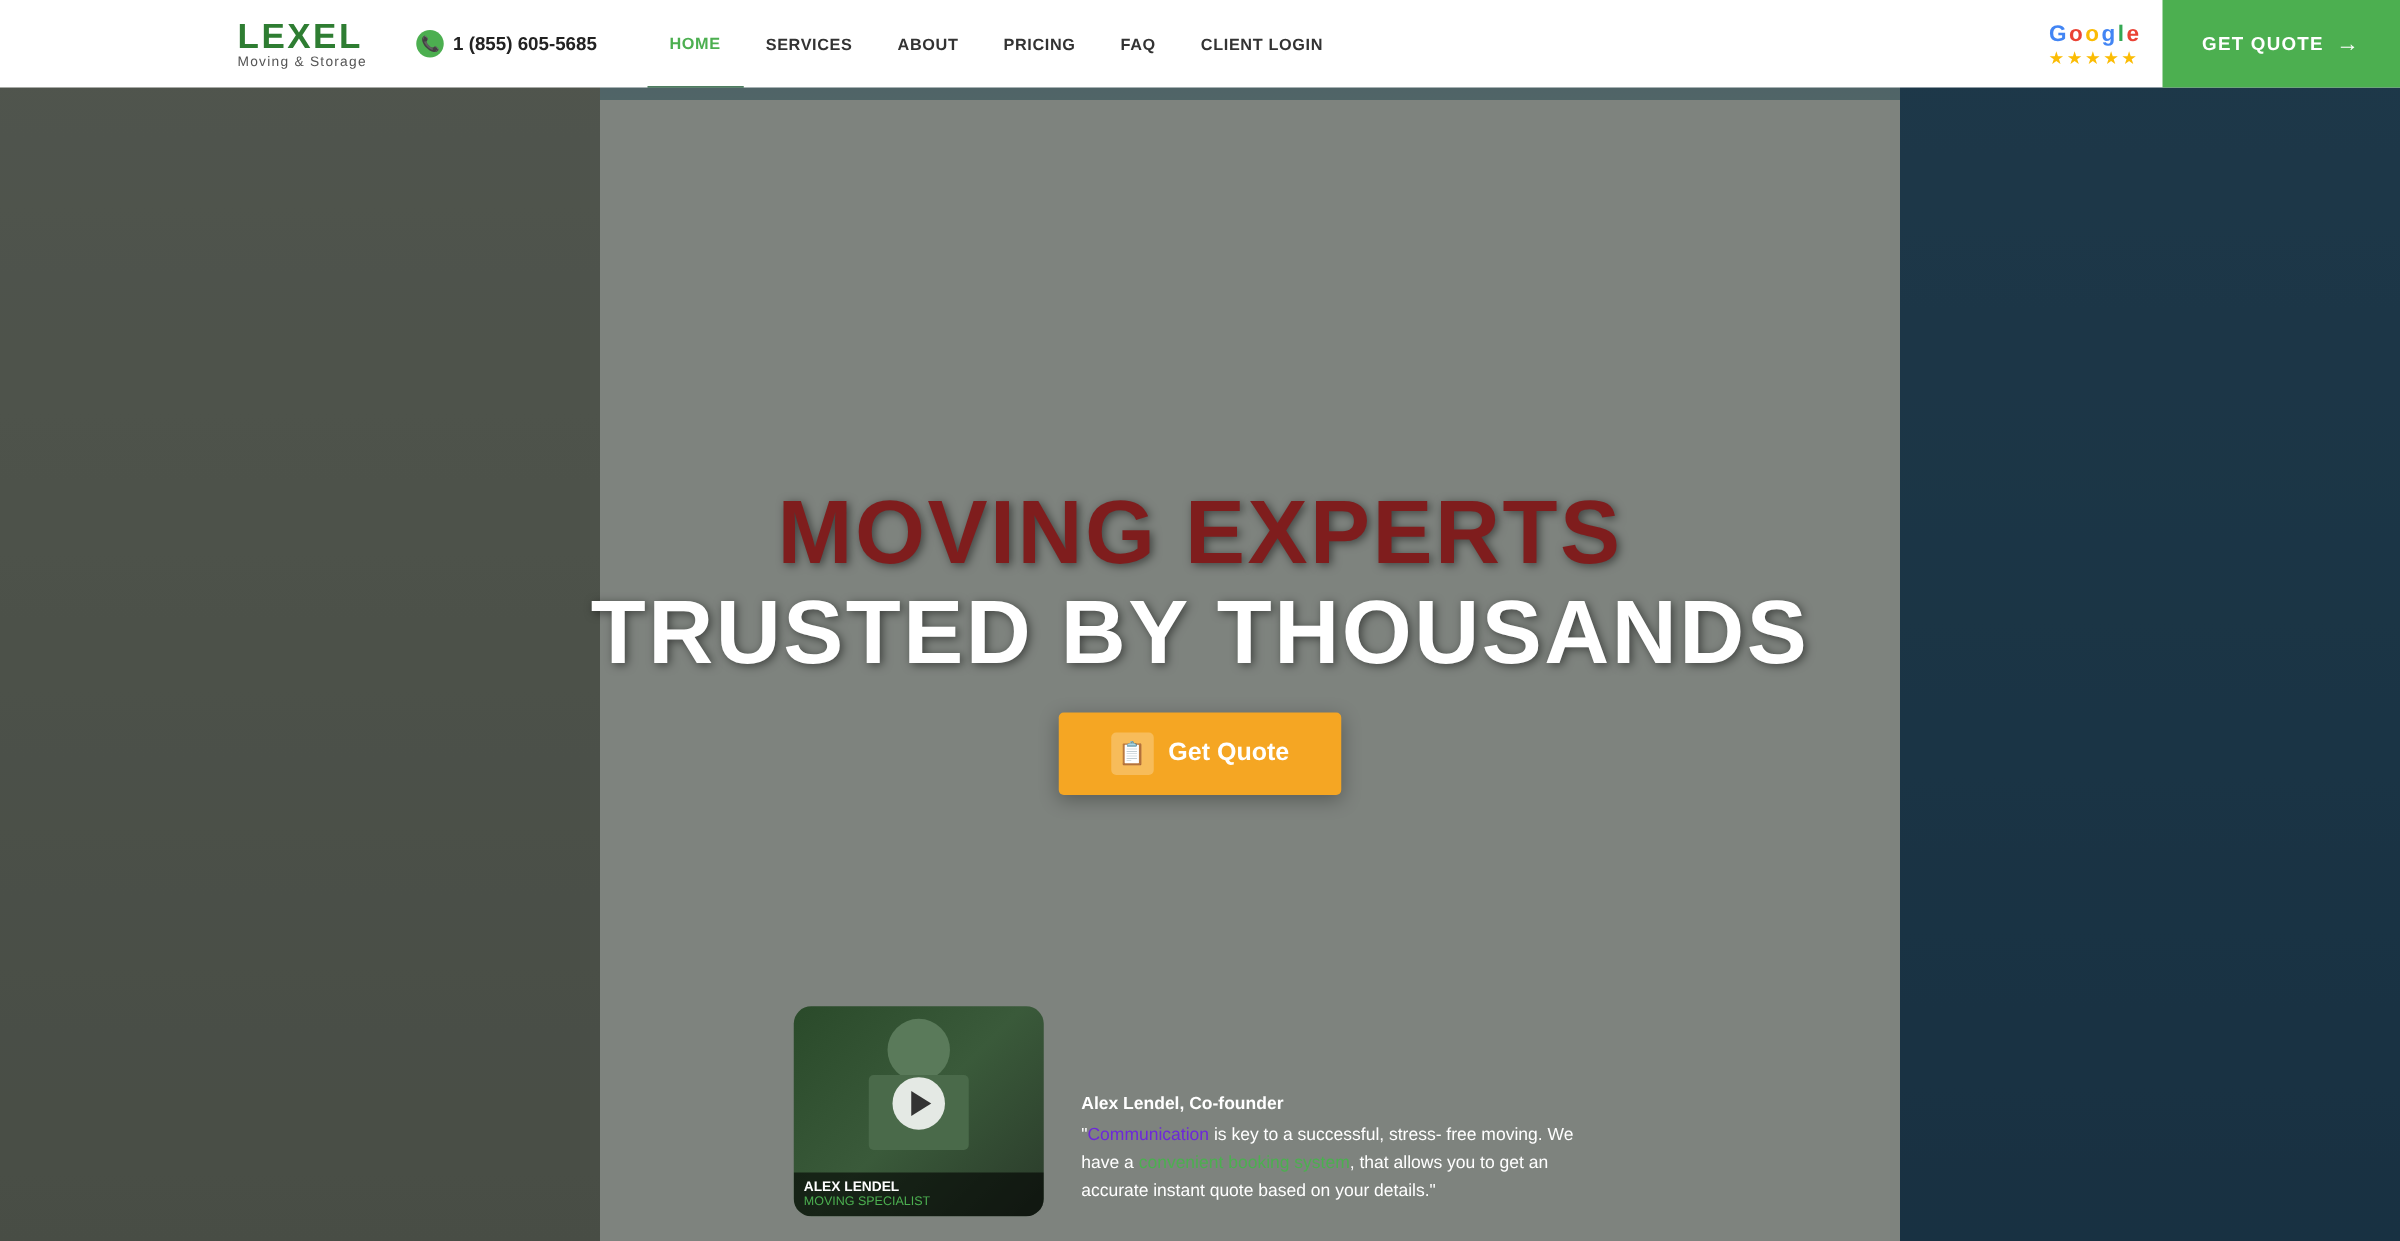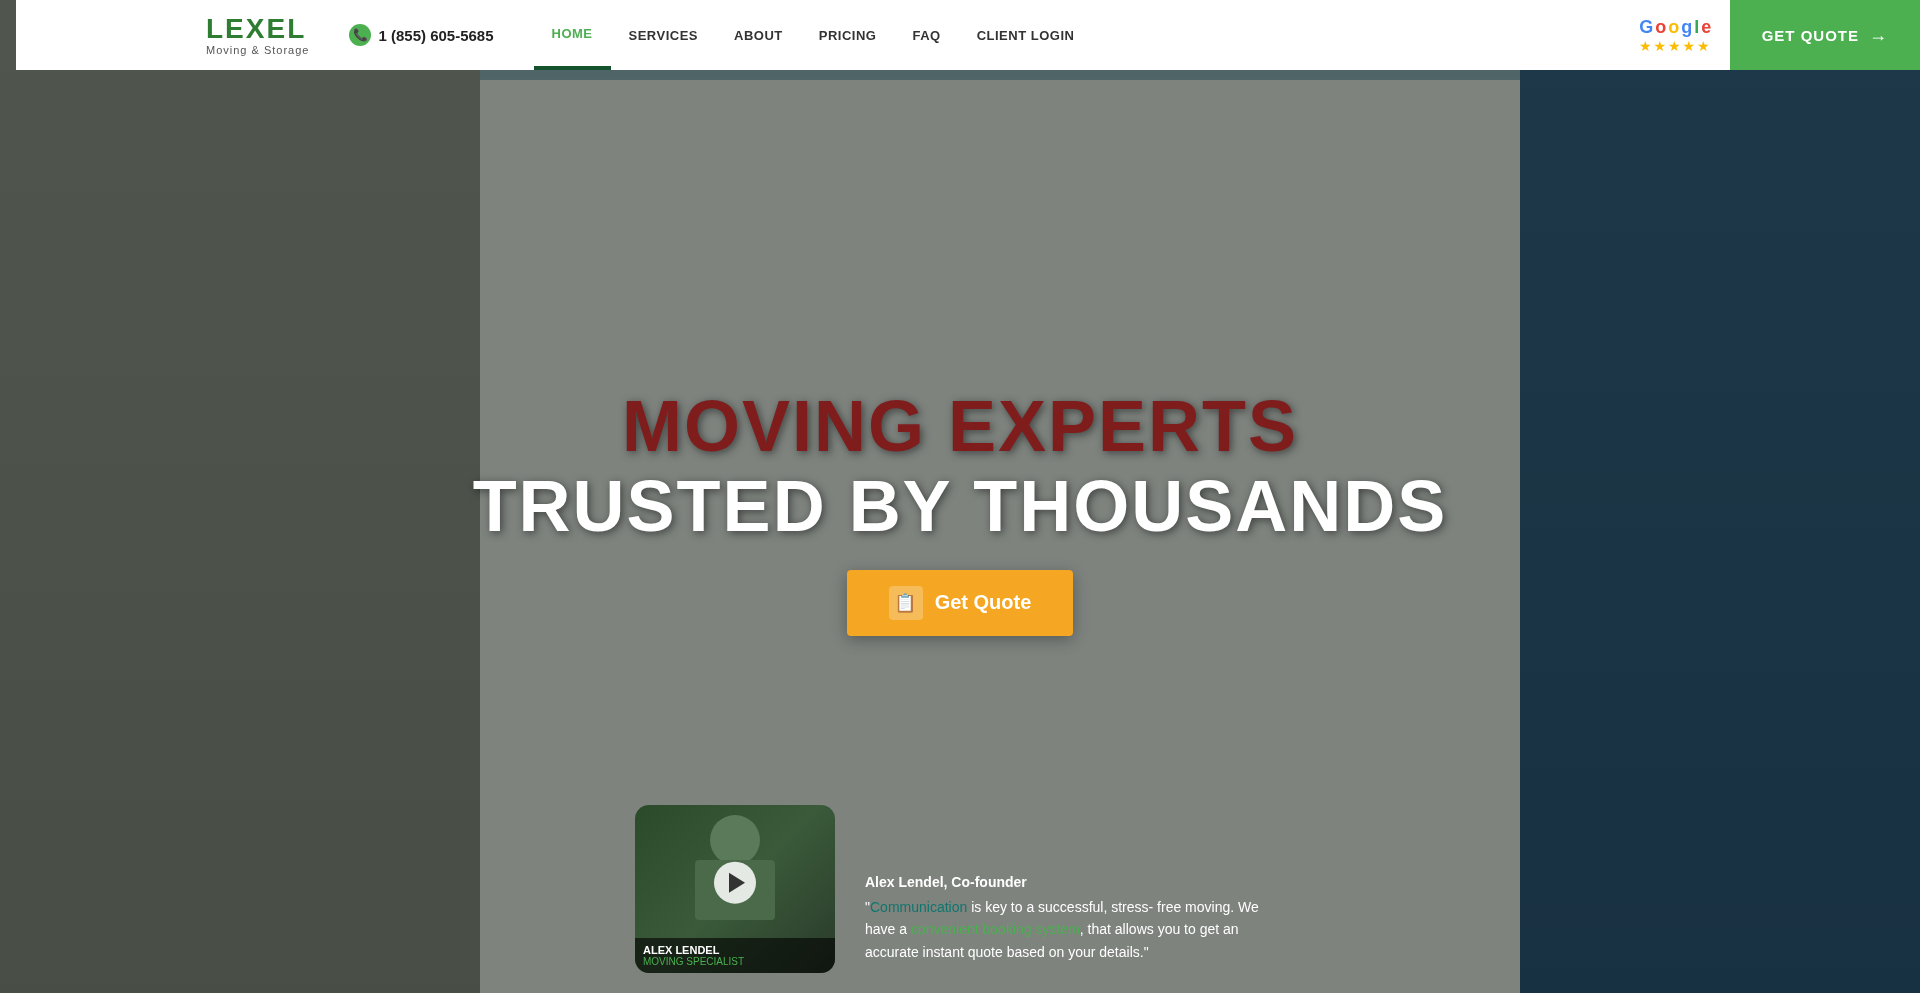--- a/index.html
+++ b/index.html
@@ -1,21 +1,21 @@
 <!DOCTYPE html>
 <html><head>
   <meta charset="utf-8">
   <style>
     * { margin: 0; padding: 0; box-sizing: border-box; }
     body { font-family: Arial, sans-serif; width: 1920px; min-height: 993px; overflow-x: hidden; }
 
     
     nav {
       position: absolute;
-      top: 0; left: 16px; right: 0;
+      top: 0; left: 0; right: 0;
       height: 70px;
       background: #fff;
       display: flex;
       align-items: center;
       z-index: 10;
       padding: 0 0 0 190px;
     }
     .nav-logo {
       display: flex;
       flex-direction: column;
@@ -65,21 +65,21 @@
       text-transform: uppercase;
       letter-spacing: 0.5px;
       text-decoration: none;
       cursor: pointer;
       height: 70px;
       display: flex;
       align-items: center;
     }
     .nav-link.active {
       color: #4caf50;
-      border-bottom: 4px solid #14532d;
+      border-bottom: 1px solid #14532d;
     }
 
     .nav-google {
       display: flex;
       flex-direction: column;
       align-items: center;
       margin-right: 0;
       padding: 0 18px;
     }
     .google-stars {
@@ -271,21 +271,21 @@
       color: #fff;
       font-size: 14px;
       font-weight: 600;
       margin-bottom: 6px;
     }
     .quote-body {
       color: #fff;
       font-size: 14px;
       line-height: 1.6;
     }
-    .quote-orange { color: #0f766e; text-align: right; }
+    .quote-orange { color: #6d28d9; text-align: right; }
     .quote-green { color: #4caf50; }
   </style>
 </head>
 <body>
 
 <div class="hero">
 
   <div class="sky-strip"></div>
   <div class="house-left"></div>
   <div class="house-right"></div>

